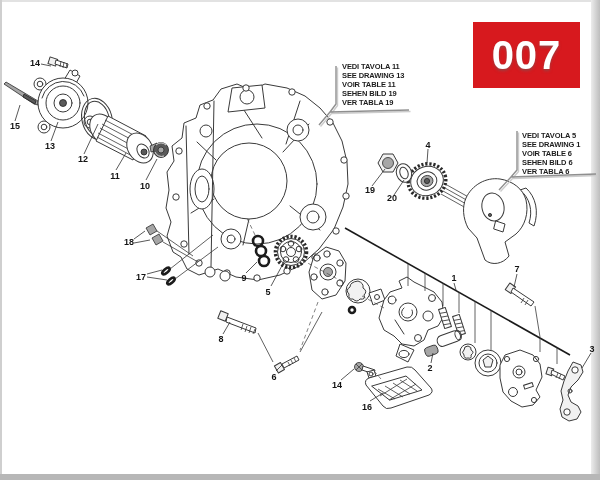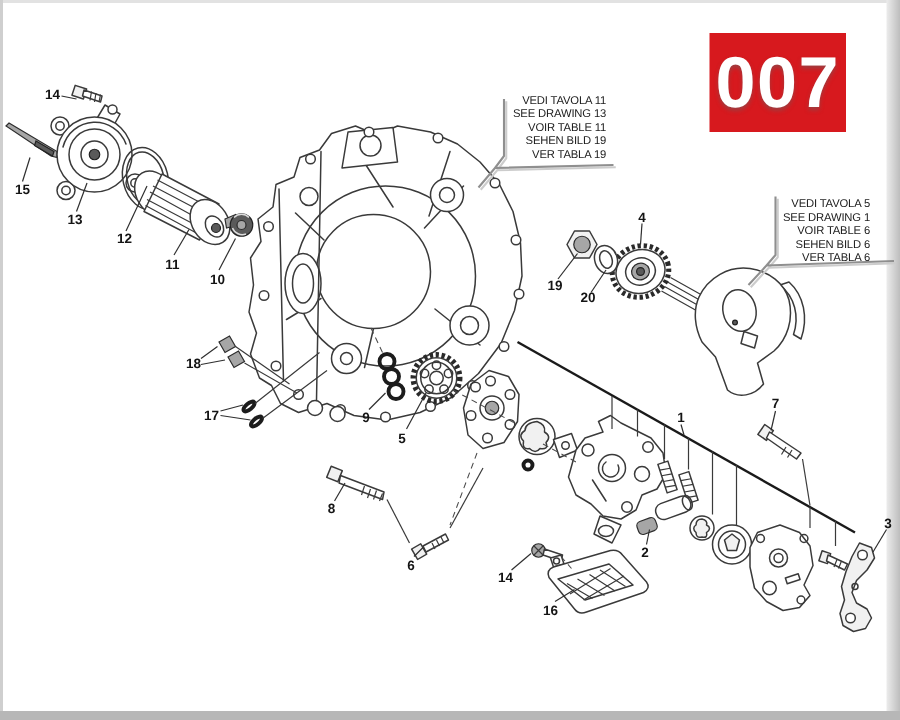--- a/index.html
+++ b/index.html
@@ -6,28 +6,28 @@
   body{
     width:600px;height:480px;position:relative;overflow:hidden;
     background:#ffffff;font-family:"Liberation Sans",sans-serif;
   }
   .frame-right{position:absolute;top:0;right:0;width:9px;height:480px;background:linear-gradient(90deg,#ececec,#bdbdbd);}
   .frame-bottom{position:absolute;left:0;bottom:0;width:600px;height:6px;background:#b7b7b7;}
   .frame-left{position:absolute;left:0;top:0;width:2px;height:480px;background:#cfcfcf;}
   .frame-top{position:absolute;left:0;top:0;width:600px;height:2px;background:#e2e2e2;}
 
   .badge{
-    position:absolute;left:473px;top:22px;width:91px;height:66px;
+    position:absolute;left:473px;top:22px;width:107px;height:66px;
     background:#d7191e;color:#ffffff;display:flex;align-items:center;justify-content:center;
-    font-weight:bold;font-size:48px;letter-spacing:1px;
+    font-weight:bold;font-size:40px;letter-spacing:1px;
     text-shadow:0 2px 3px rgba(100,100,100,.5);
   }
   .callout{
-    position:absolute;font-weight:normal;font-size:7.5px;line-height:9px;
-    color:#1c1c1c;white-space:nowrap;letter-spacing:-0.1px;text-align:right;
+    position:absolute;font-weight:bold;font-size:7.5px;line-height:9px;
+    color:#1c1c1c;white-space:nowrap;letter-spacing:-0.1px;
   }
   #callout11{left:342px;top:62px;}
   #callout5{left:522px;top:131px;}
 
   svg{position:absolute;left:0;top:0;}
   .s{stroke:#3a3a3a;stroke-width:1;fill:none;stroke-linecap:round;stroke-linejoin:round;}
   .fw{fill:#ffffff;stroke:#3a3a3a;stroke-width:1;stroke-linejoin:round;}
   .fl{fill:#f1f1f1;stroke:#3a3a3a;stroke-width:1;stroke-linejoin:round;}
   .fg{fill:#a6a6a6;stroke:#2c2c2c;stroke-width:0.8;}
   .fd{fill:#5a5a5a;stroke:#222;stroke-width:0.8;}

